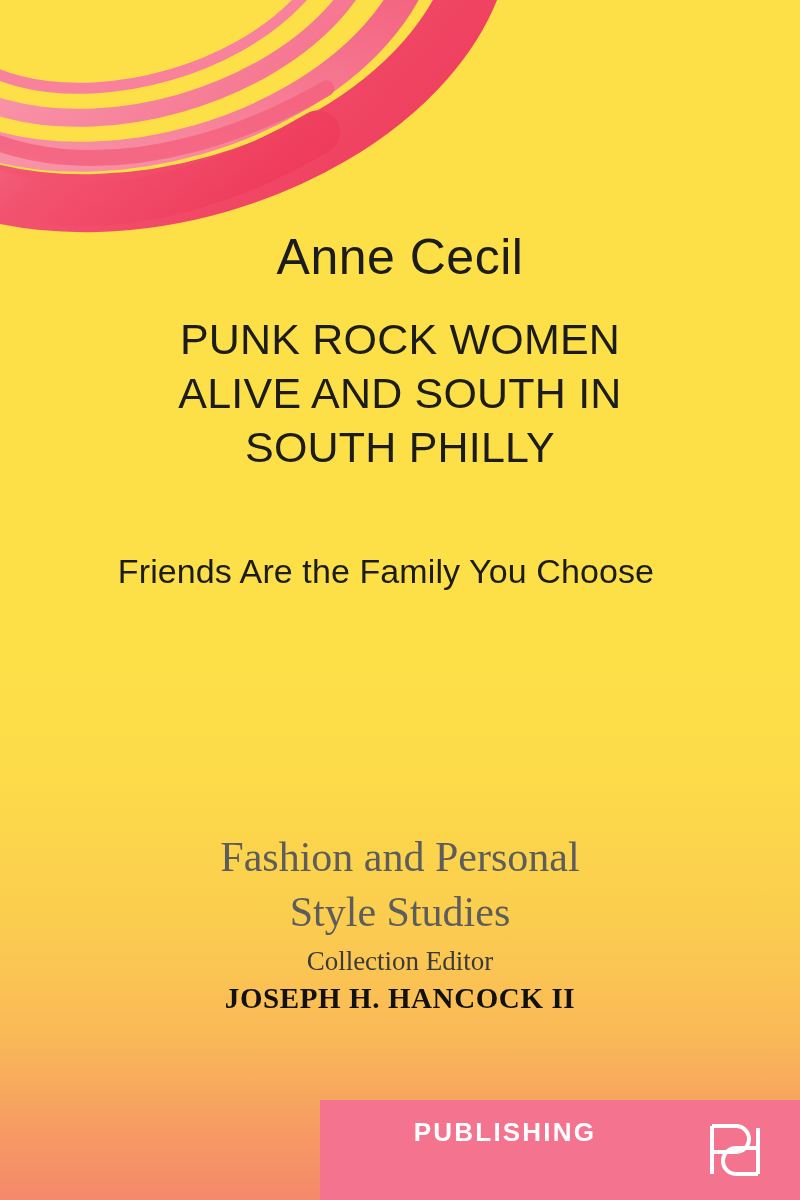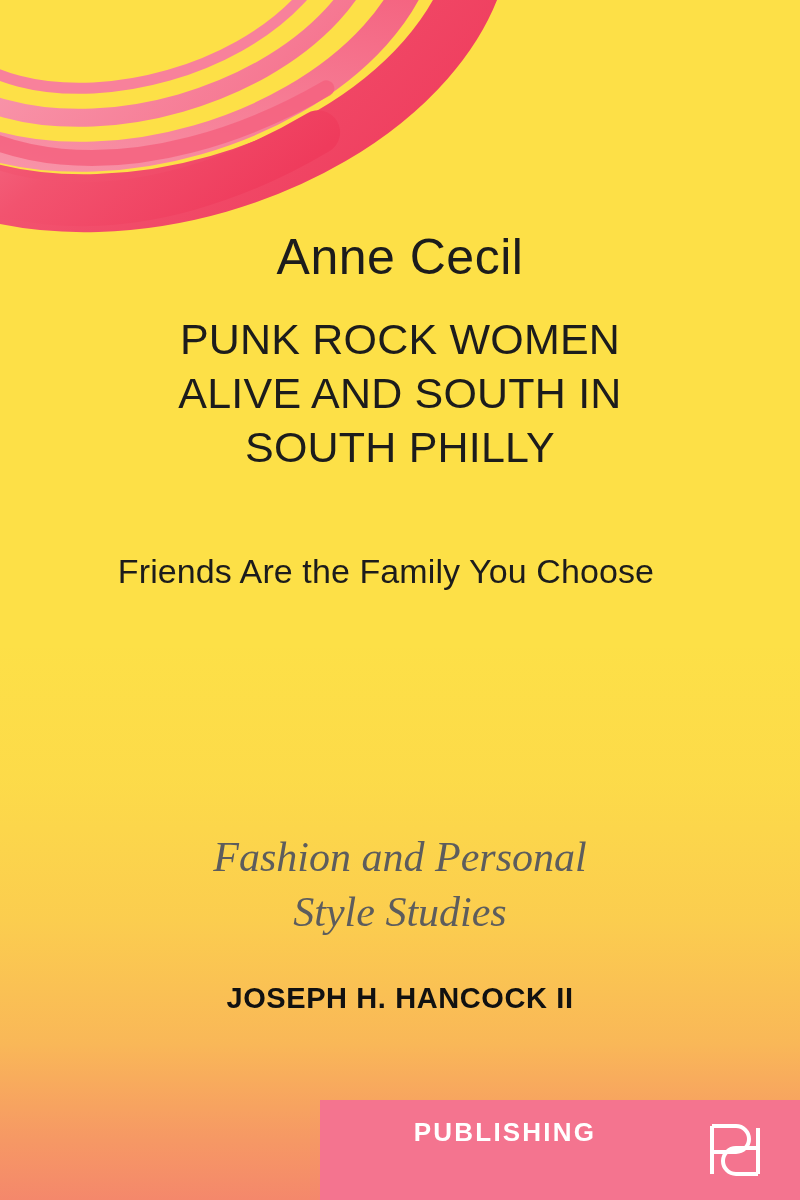--- a/index.html
+++ b/index.html
@@ -86,21 +86,20 @@
     letter-spacing: 0.1px;
   }
 
   .series {
     position: absolute;
     top: 830px;
     left: 60px;
     width: 680px;
     text-align: center;
     font-family: "Liberation Serif", serif;
-    font-style: italic;
     font-size: 42px;
     line-height: 1.3;
     color: #5d5d5d;
   }
 
   .editor-label {
     position: absolute;
     top: 946px;
     left: 0;
     width: 800px;
@@ -109,21 +108,21 @@
     font-size: 27px;
     color: #3a3a3a;
   }
 
   .editor-name {
     position: absolute;
     top: 982px;
     left: 0;
     width: 800px;
     text-align: center;
-    font-family: Liberation Sans, sans-serif;
+    font-family: Liberation Serif, serif;
     font-weight: bold;
     font-size: 29px;
     letter-spacing: 0.6px;
     color: #111111;
   }
 
   
   .publisher-band {
     position: absolute;
     left: 320px;
@@ -197,20 +196,21 @@
     <div>SOUTH PHILLY</div>
   </div>
 
   <div class="subtitle">Friends Are the Family You Choose</div>
 
   <div class="series">
     <div>Fashion and Personal</div>
     <div>Style Studies</div>
   </div>
 
+  <div class="editor-label">Collection Editor</div>
   <div class="editor-name">JOSEPH H. HANCOCK II</div>
 
   <div class="publisher-band">
     <div class="publisher-name">
       <div>PUBLISHING</div>
     </div>
     <div class="publisher-logo">
       <svg width="78" height="68" viewBox="0 0 78 68" xmlns="http://www.w3.org/2000/svg">
         <g fill="none" stroke="#ffffff" stroke-width="4">
           <path d="M16 10 L16 58"></path>

